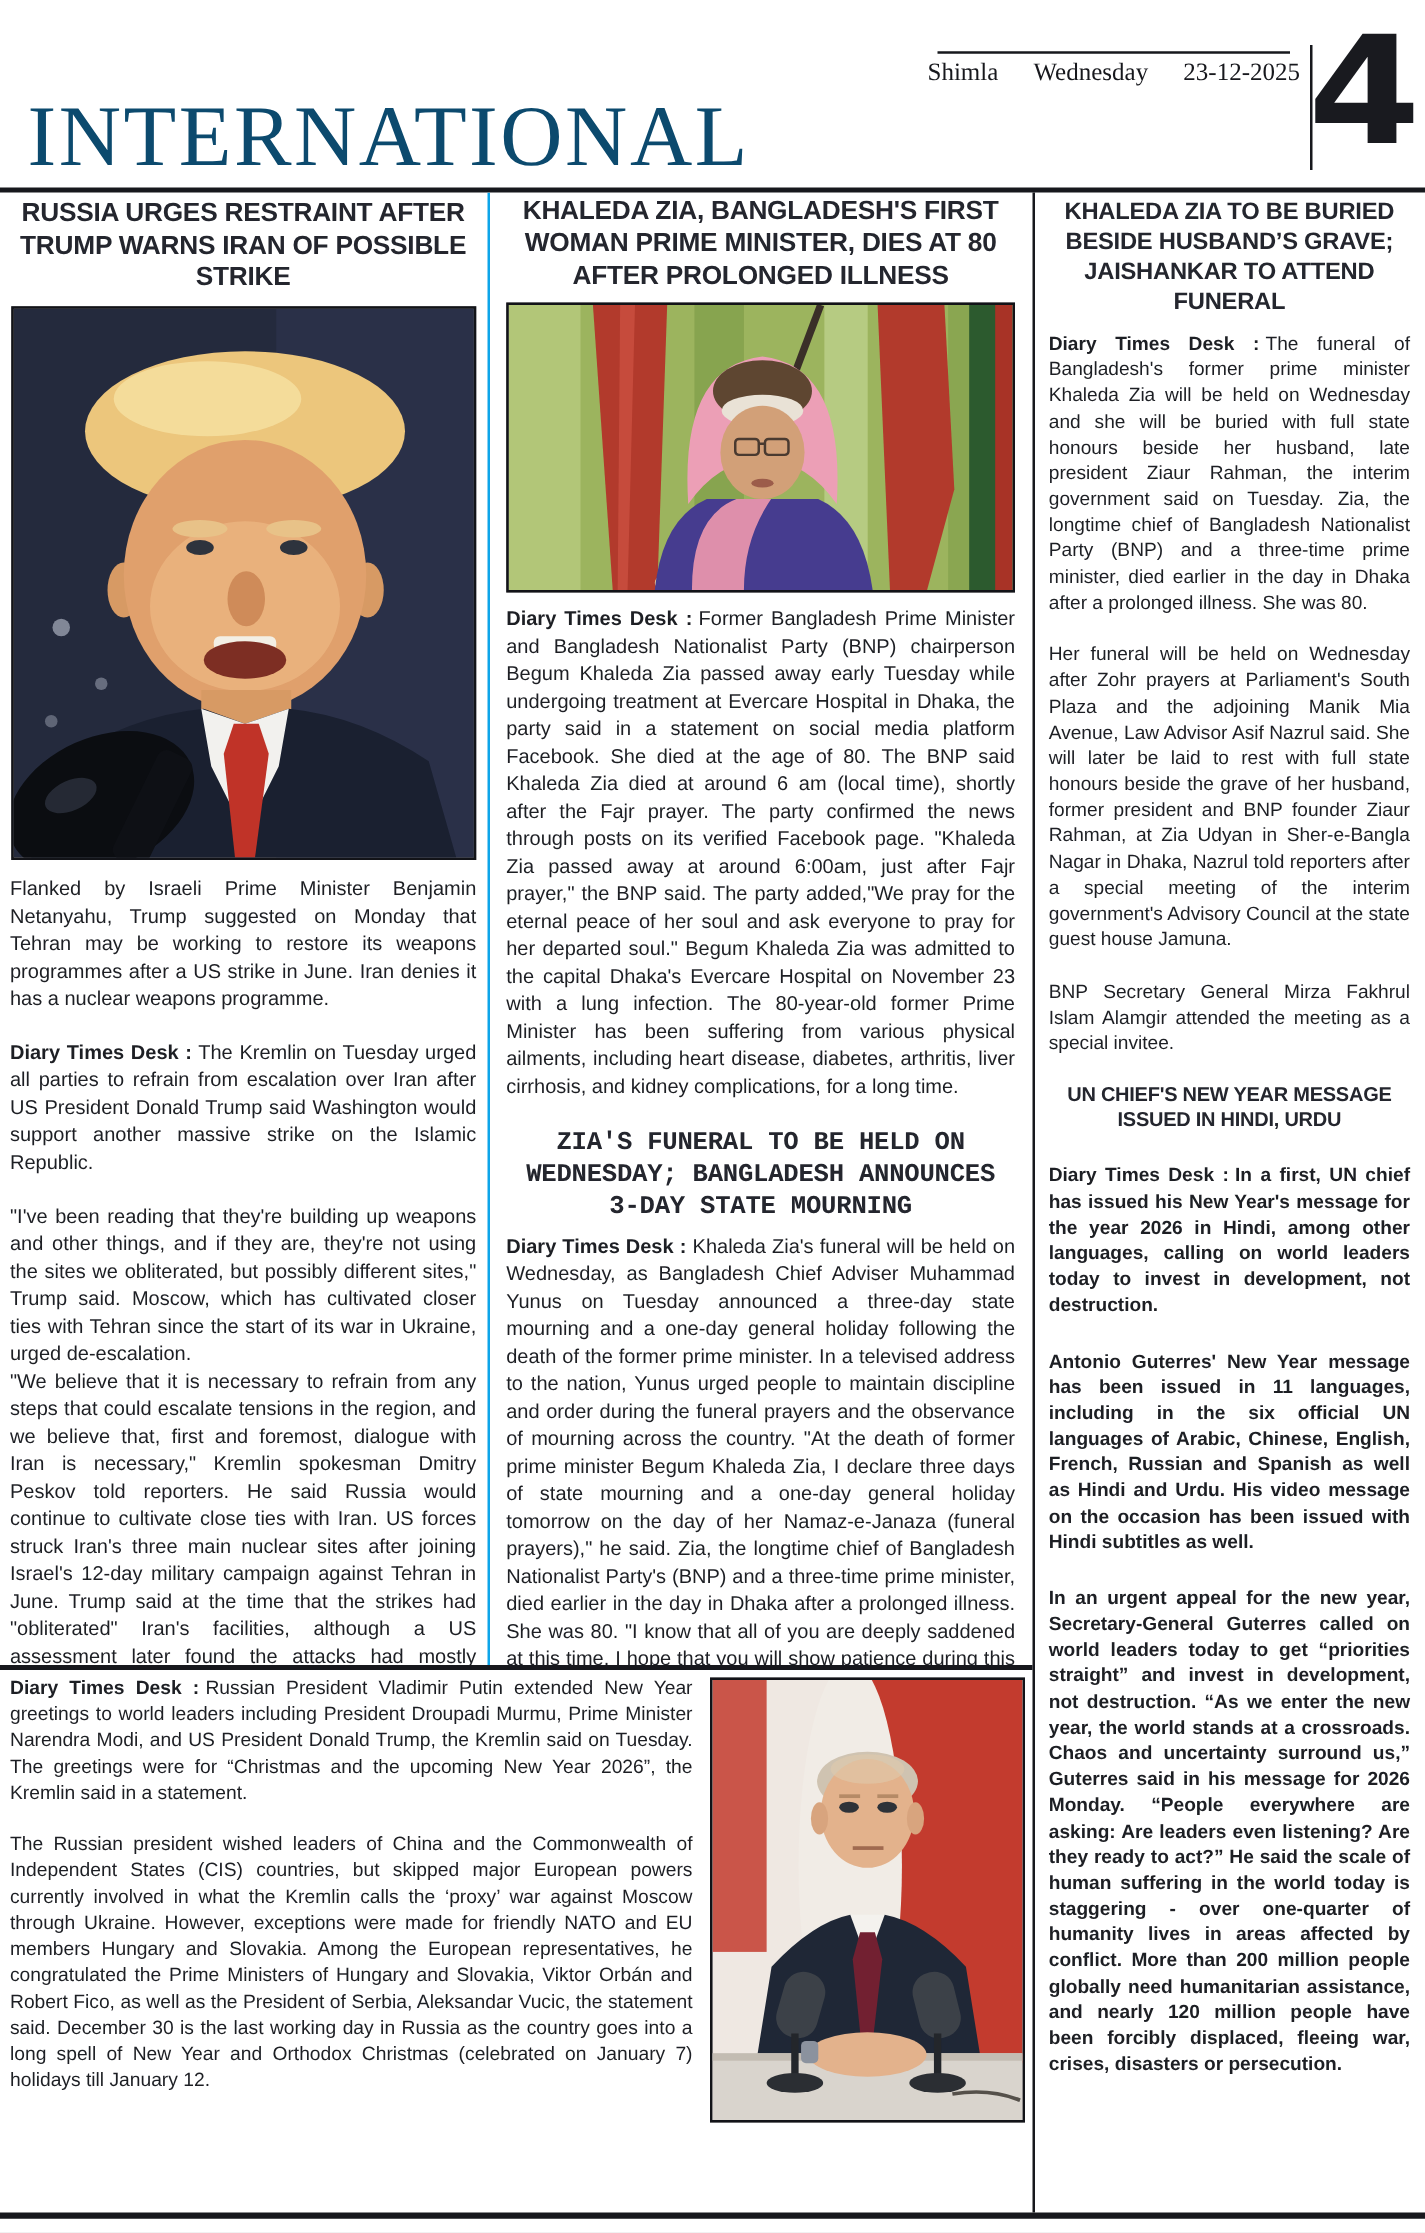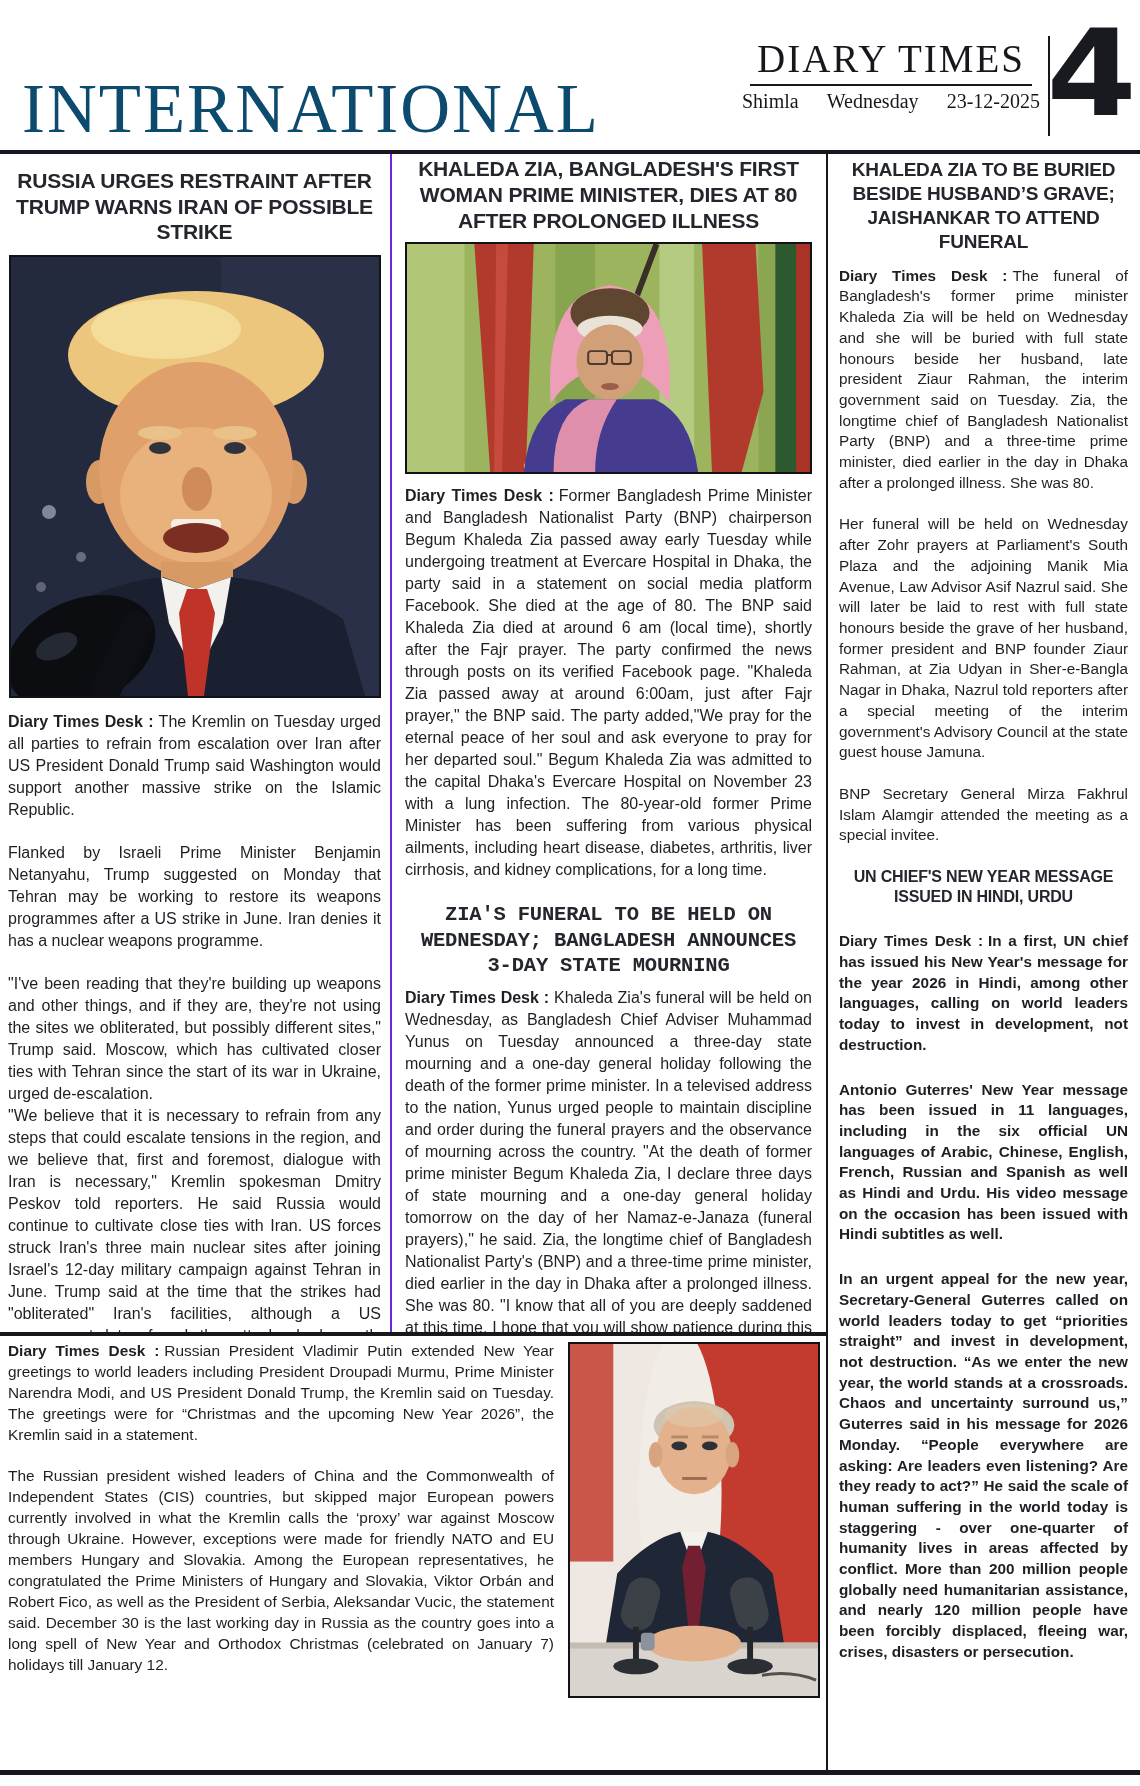--- a/index.html
+++ b/index.html
@@ -26,21 +26,21 @@
     position:absolute; right:2px; top:8px; width:86px; text-align:center;
     font-family:"DejaVu Sans", sans-serif; font-weight:700; font-size:120px; line-height:1.1;
     color:#191a1f; transform:scaleX(1.08); transform-origin:right;
   }
   .header-rule { position:absolute; top:150px; left:0; width:1140px; height:4px; background:#17181d; }
 
   
   .main { position:absolute; top:154px; left:0; width:1140px; height:1616px; display:flex; }
   .left-zone { width:826px; display:flex; flex-direction:column; }
   .cols { display:flex; height:1178px; overflow:hidden; }
-  .col1 { width:409px; border-right:2px solid #6d28d9; padding:12px 9px 0 8px; }
+  .col1 { width:409px; border-right:2px solid #0ea5e9; padding:2px 9px 0 8px; }
   .col2 { width:435px; padding:2px 14px 0 13px; }
   .col3 { width:314px; border-left:2px solid #17181d; padding:2px 12px 14px 11px; height:1616px; overflow:hidden; }
 
   .hl { font-weight:700; text-align:center; color:#24262e; letter-spacing:-0.2px; }
   .hl-c1 { font-size:21px; line-height:1.22; margin:2px 0 10px; }
   .hl-c2 { font-size:21px; line-height:1.24; margin:0 0 8px; }
   .hl-c2b { font-size:20.5px; line-height:1.24; margin:14px 0 9px;font-family:Liberation Mono, monospace; }
   .hl-c3 { font-size:19px; line-height:1.26; margin:2px 0 12px; }
   .hl-c3b { font-size:16px; line-height:1.26; margin:16px 0 12px; }
   .hl-bottom { font-size:25px; line-height:1.26; margin:6px 10px 10px; }
@@ -65,21 +65,20 @@
   .bottom-rule { position:absolute; top:1770px; left:0; width:1140px; height:5px; background:#17181d; }
 </style>
 </head>
 <body>
 
 <div class="page">
 
   <div class="header">
     <div class="section-title">INTERNATIONAL</div>
     <div class="mast-block">
-      <div class="mast-title">DIARY TIMES</div>
       <div class="mast-rule"></div>
       <div class="mast-dateline">
         <span>Shimla</span>
         <span>Wednesday</span>
         <span>23-12-2025</span>
       </div>
     </div>
     <div class="head-vline"></div>
     <div class="page-num">4</div>
   </div>
@@ -119,22 +118,22 @@
             <path d="M176,332 L196,332 L204,356 L193,439 L177,439 L168,356 Z" fill="#c03328"></path>
             <rect x="116" y="352" width="16" height="10" rx="2" fill="#32477c"></rect>
             <rect x="121" y="352" width="11" height="10" rx="2" fill="#a83b33" opacity="0.8"></rect>
             <g transform="rotate(-24 70 395)">
               <ellipse cx="70" cy="395" rx="78" ry="52" fill="#0b0d11"></ellipse>
               <ellipse cx="50" cy="380" rx="22" ry="12" fill="#2c313d" opacity="0.8"></ellipse>
             </g>
             <rect x="96" y="352" width="30" height="96" rx="8" fill="#0e1015" transform="rotate(26 111 400)"></rect>
           </svg>
 
+          <p class="b"><span>Flanked by Israeli Prime Minister Benjamin Netanyahu, Trump suggested on Monday that Tehran may be working to restore its weapons programmes after a US strike in June. Iran denies it has a nuclear weapons programme.</span></p>
           <p class="b"><span class="lead">Diary Times Desk :</span><span>The Kremlin on Tuesday urged all parties to refrain from escalation over Iran after US President Donald Trump said Washington would support another massive strike on the Islamic Republic.</span></p>
-          <p class="b"><span>Flanked by Israeli Prime Minister Benjamin Netanyahu, Trump suggested on Monday that Tehran may be working to restore its weapons programmes after a US strike in June. Iran denies it has a nuclear weapons programme.</span></p>
           <p class="b tight"><span>"I've been reading that they're building up weapons and other things, and if they are, they're not using the sites we obliterated, but possibly different sites," Trump said. Moscow, which has cultivated closer ties with Tehran since the start of its war in Ukraine, urged de-escalation.</span></p>
           <p class="b"><span>"We believe that it is necessary to refrain from any steps that could escalate tensions in the region, and we believe that, first and foremost, dialogue with Iran is necessary," Kremlin spokesman Dmitry Peskov told reporters. He said Russia would continue to cultivate close ties with Iran. US forces struck Iran's three main nuclear sites after joining Israel's 12-day military campaign against Tehran in June. Trump said at the time that the strikes had "obliterated" Iran's facilities, although a US assessment later found the attacks had mostly damaged only one of the sites, Fordow.</span></p>
         </div>
 
         <div class="col2">
           <div class="hl hl-c2">KHALEDA ZIA, BANGLADESH'S FIRST WOMAN PRIME MINISTER, DIES AT 80 AFTER PROLONGED ILLNESS</div>
 
           <svg class="photo-frame ph-c2" viewBox="0 0 407 232" preserveAspectRatio="none">
             <rect width="407" height="232" fill="#9cb45e"></rect>
             <rect x="0" width="58" height="232" fill="#b8cb7e" opacity="0.8"></rect>

